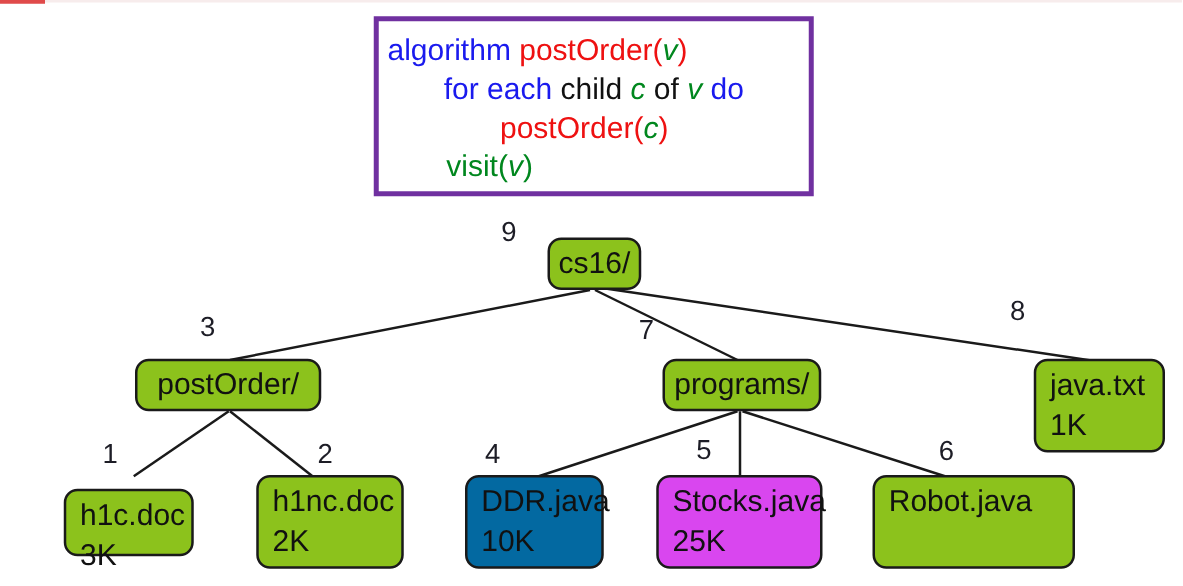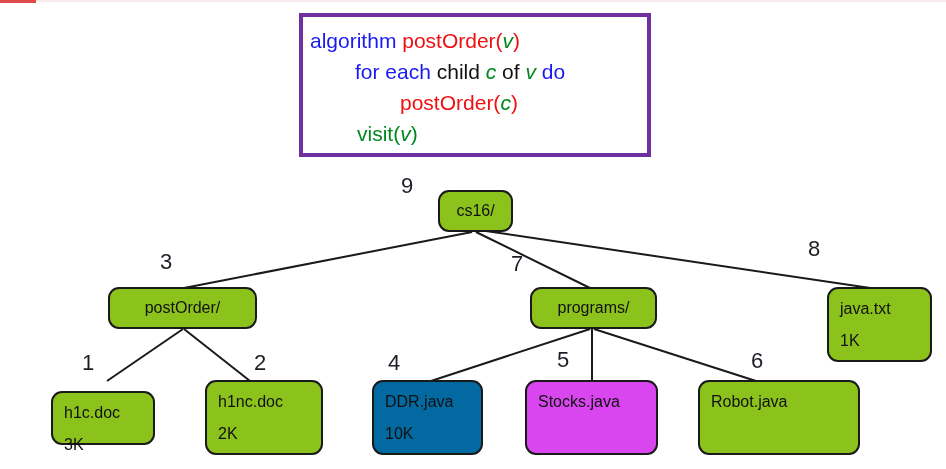--- a/index.html
+++ b/index.html
@@ -11,32 +11,32 @@
     overflow:hidden;
   }
   #top-line{position:absolute;left:0;top:0;width:946px;height:3px;}
   #top-line .accent{position:absolute;left:0;top:0;width:36px;height:3px;}
   #top-line .track{position:absolute;left:36px;top:0;width:910px;height:2px;}
   #code-box{
     position:absolute;left:299px;top:13px;width:352px;height:144px;
     border:4px solid #7030A0;
     box-sizing:border-box;
     padding-top:8px;
-    font-size:21px;
+    font-size:24px;
     line-height:31px;
     white-space:pre;
   }
   .code-line{white-space:pre;}
   #tree-edges{position:absolute;left:0;top:0;width:946px;height:469px;}
   .tree-node{
     position:absolute;
     box-sizing:border-box;
     border:2.5px solid #1a1a1a;
     border-radius:11px;
-    font-size:16px;
+    font-size:24px;
     color:#111111;
   }
   .tree-node.dir{display:flex;align-items:center;justify-content:center;}
   .tree-node.leaf{padding:4px 0 0 11px;}
   .tree-node.leaf .node-line{line-height:32px;}
   .order-num{
     position:absolute;
     font-size:22px;
     line-height:26px;
     color:#1d1d26;
@@ -93,20 +93,21 @@
         <div class="node-line">2K</div>
       </div>
       <div class="order-num" style="left: 254px; top: 350px; color: rgb(29, 29, 38);">2</div>
       <div class="tree-node leaf" style="left: 372px; top: 380px; width: 111px; height: 75px; background: #0369a1; border-color: rgb(26, 26, 26);">
         <div class="node-line">DDR.java</div>
         <div class="node-line">10K</div>
       </div>
       <div class="order-num" style="left: 388px; top: 350px; color: rgb(29, 29, 38);">4</div>
       <div class="tree-node leaf" style="left: 525px; top: 380px; width: 133px; height: 75px; background: #d946ef; border-color: rgb(26, 26, 26);">
         <div class="node-line">Stocks.java</div>
+        <div class="node-line">25K</div>
       </div>
       <div class="order-num" style="left: 557px; top: 347px; color: rgb(29, 29, 38);">5</div>
       <div class="tree-node leaf" style="left: 698px; top: 380px; width: 162px; height: 75px; background: rgb(140, 194, 28); border-color: rgb(26, 26, 26);">
         <div class="node-line">Robot.java</div>
       </div>
       <div class="order-num" style="left: 751px; top: 348px; color: rgb(29, 29, 38);">6</div>
     </div>
 
 </div>
 

